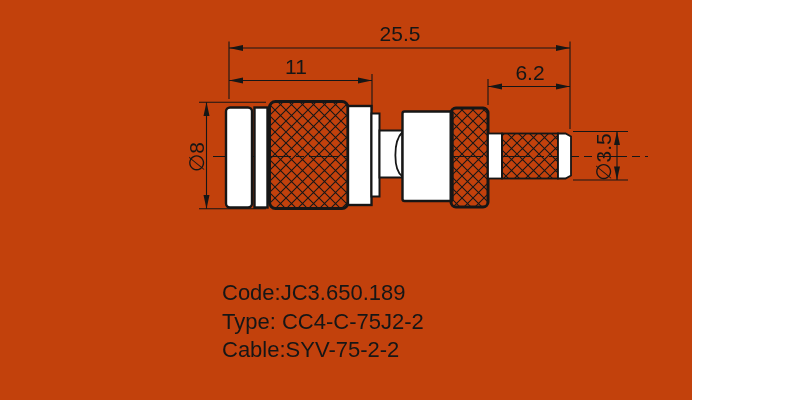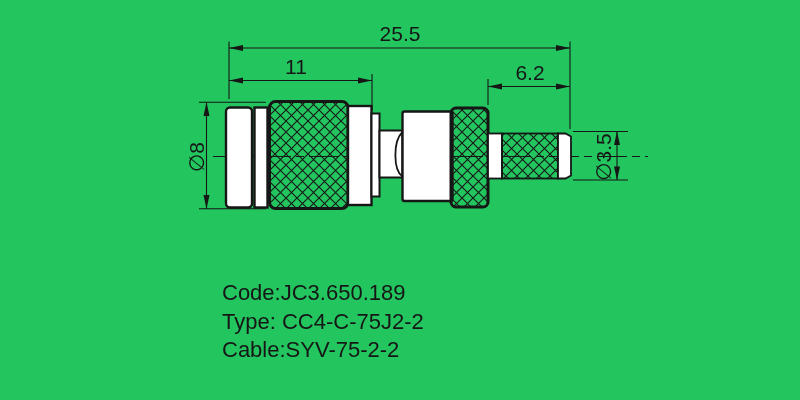--- a/index.html
+++ b/index.html
@@ -6,23 +6,23 @@
     margin: 0;
     padding: 0;
     background: #ffffff;
     width: 800px;
     height: 400px;
     overflow: hidden;
     font-family: "Liberation Sans", sans-serif;
   }
   .stage {
     position: relative;
-    width: 800px;
+    width: 692px;
     height: 400px;
-    background: #22c55e;
+    background: #c2410c;
   }
   svg text {
     font-family: "Liberation Sans", sans-serif;
     fill: #161616;
   }
   .dim-label { font-size: 21px; }
   .info-label { font-size: 22px; }
 </style>
 </head>
 <body>

